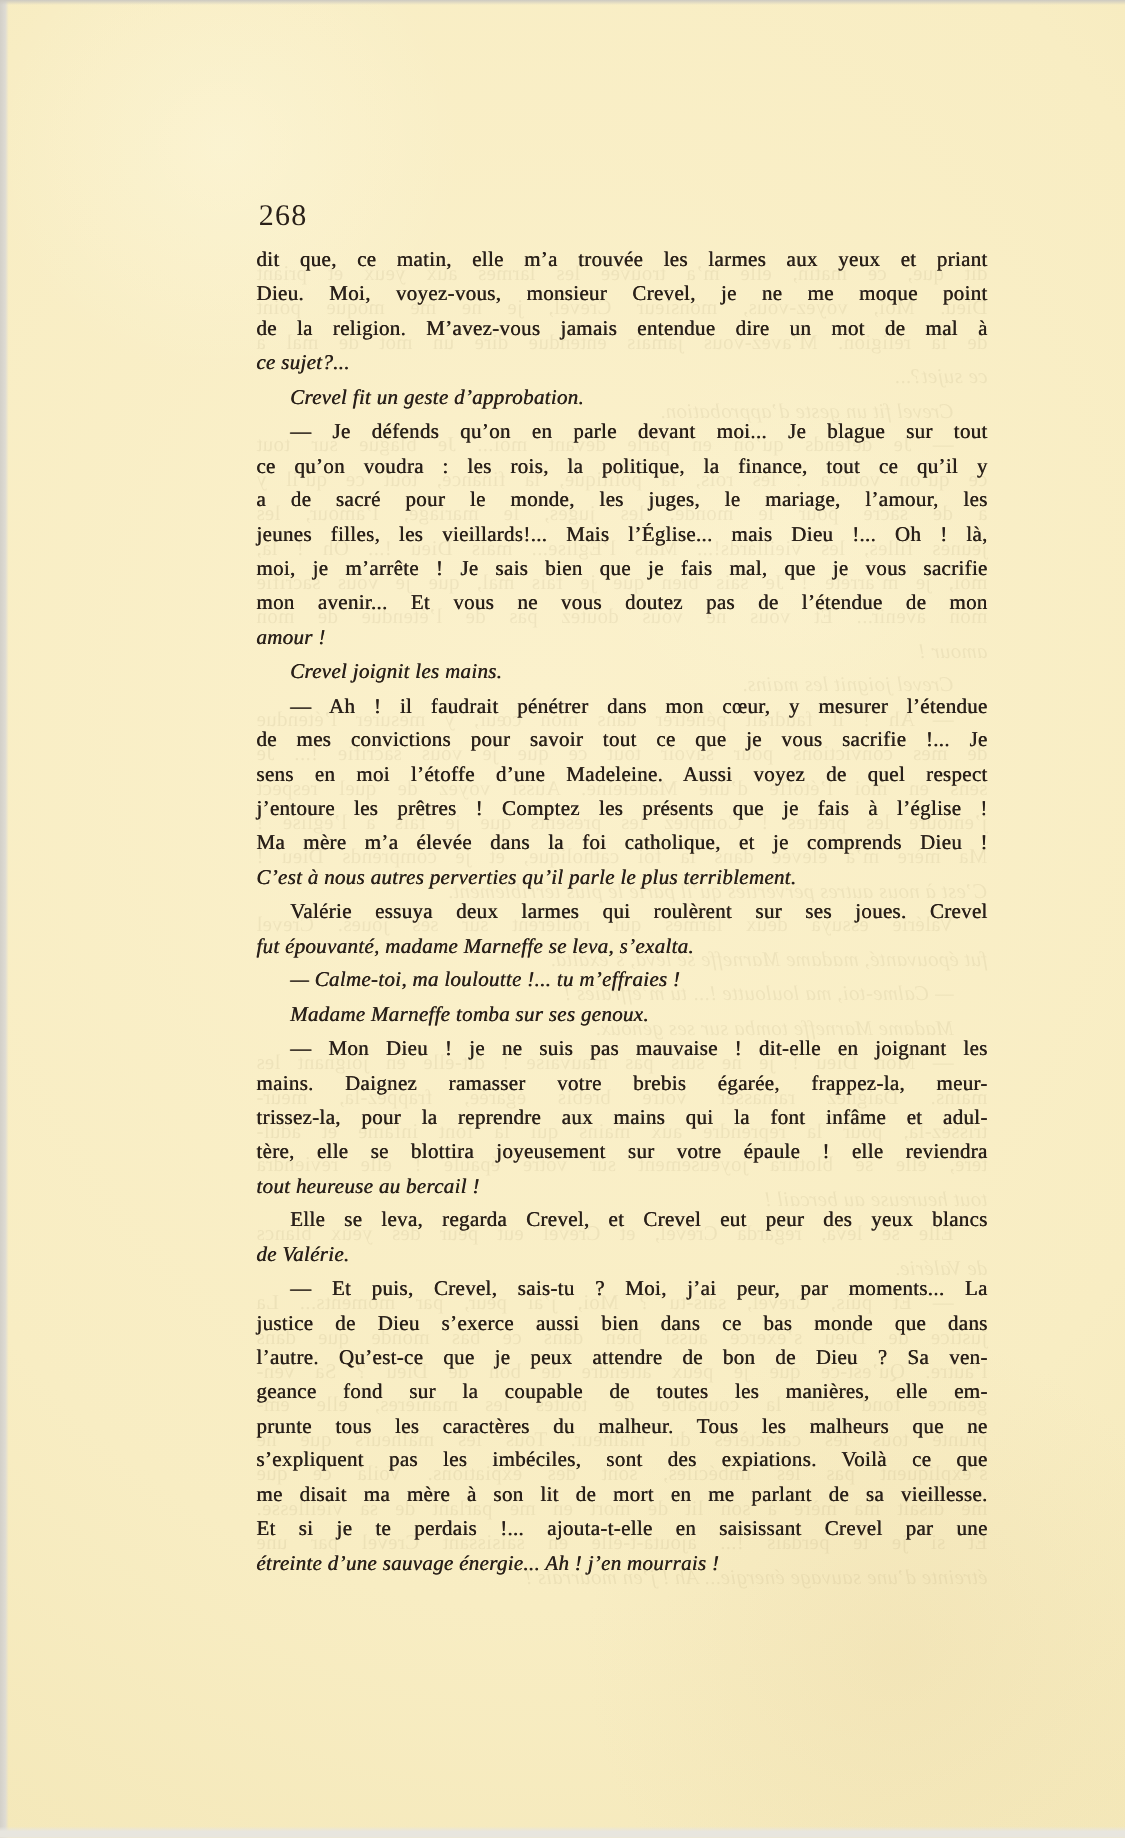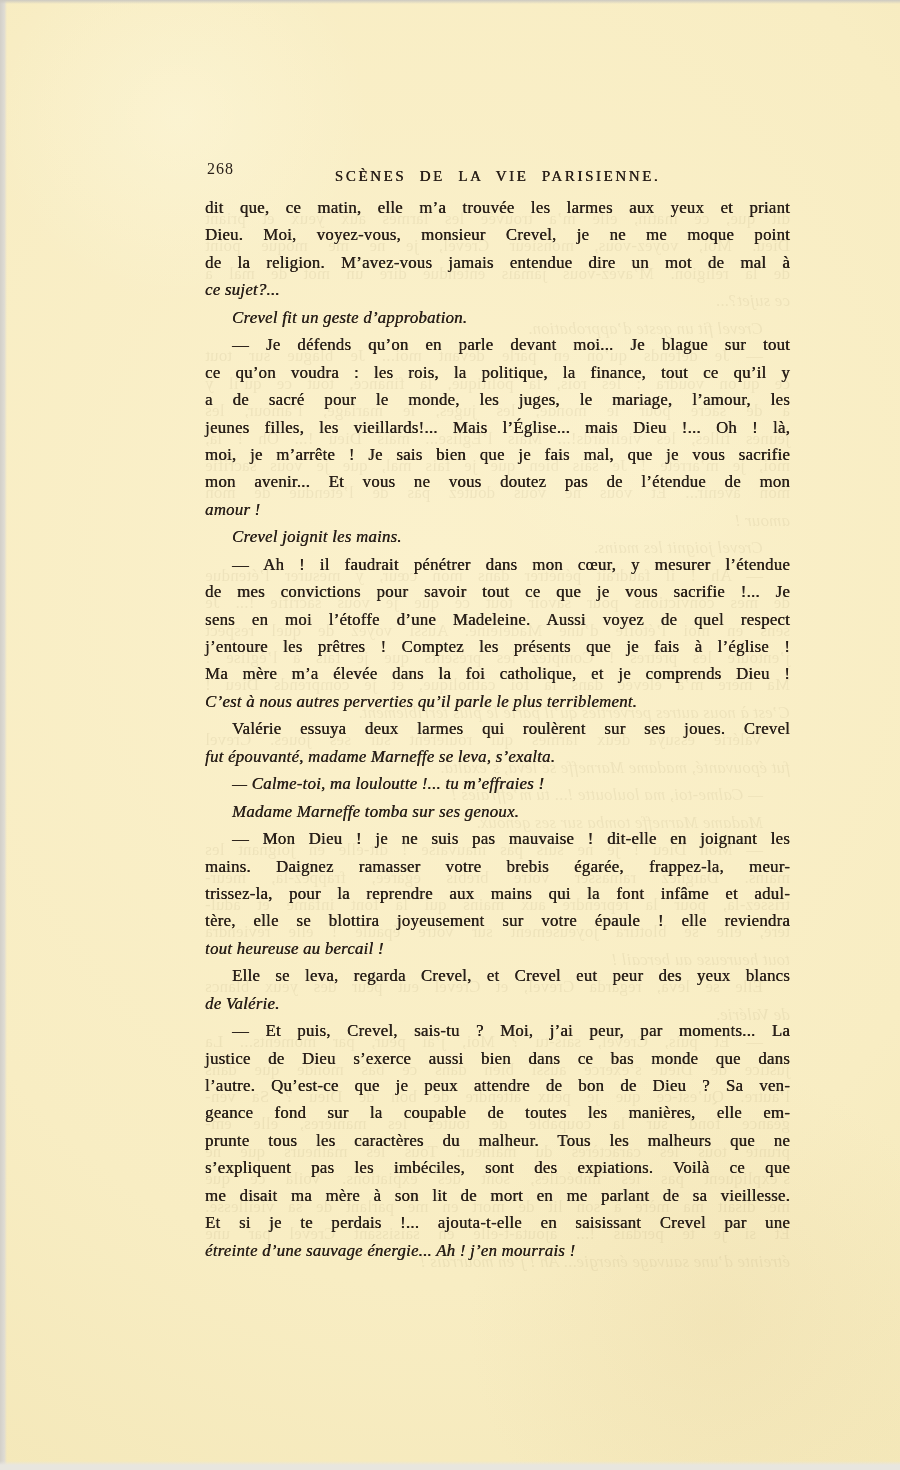--- a/index.html
+++ b/index.html
@@ -29,21 +29,21 @@
                  background: linear-gradient(90deg, #d3d0c8, #dedbd3 60%, rgba(222,219,211,0)); }
   .edge-top    { left: 0; top: 0; width: 900px; height: 4px;
                  background: linear-gradient(180deg, #ccc9c1, rgba(214,211,203,0)); }
   .edge-bottom { left: 0; bottom: 0; width: 900px; height: 9px;
                  background: linear-gradient(0deg, #e8e6df 55%, rgba(232,230,223,0)); }
 
   
   .pagenum {
     position: absolute;
     left: 207px; top: 160px;
-    font-size: 16px;
+    font-size: 24px;
     letter-spacing: 1px;
     color: var(--ink);
   }
   .running {
     position: absolute;
     left: 205px; top: 168px;
     width: 585px;
     text-align: center;
     font-size: 15px;
     letter-spacing: 2.6px;
@@ -136,21 +136,20 @@
       <div class="line">l’autre. Qu’est-ce que je peux attendre de bon de Dieu ? Sa ven-</div>
       <div class="line">geance fond sur la coupable de toutes les manières, elle em-</div>
       <div class="line">prunte tous les caractères du malheur. Tous les malheurs que ne</div>
       <div class="line">s’expliquent pas les imbéciles, sont des expiations. Voilà ce que</div>
       <div class="line">me disait ma mère à son lit de mort en me parlant de sa vieillesse.</div>
       <div class="line">Et si je te perdais !... ajouta-t-elle en saisissant Crevel par une</div>
       <div class="line last">étreinte d’une sauvage énergie... Ah ! j’en mourrais !</div>
     </div>
 
   <span class="pagenum">268</span>
-  <span class="running">SCÈNES DE LA VIE PARISIENNE.</span>
 
   <main class="textblock" id="textblock">
       <div class="line">dit que, ce matin, elle m’a trouvée les larmes aux yeux et priant</div>
       <div class="line">Dieu. Moi, voyez-vous, monsieur Crevel, je ne me moque point</div>
       <div class="line">de la religion. M’avez-vous jamais entendue dire un mot de mal à</div>
       <div class="line last">ce sujet?...</div>
       <div class="line indent last">Crevel fit un geste d’approbation.</div>
       <div class="line indent">— Je défends qu’on en parle devant moi... Je blague sur tout</div>
       <div class="line">ce qu’on voudra : les rois, la politique, la finance, tout ce qu’il y</div>
       <div class="line">a de sacré pour le monde, les juges, le mariage, l’amour, les</div>

